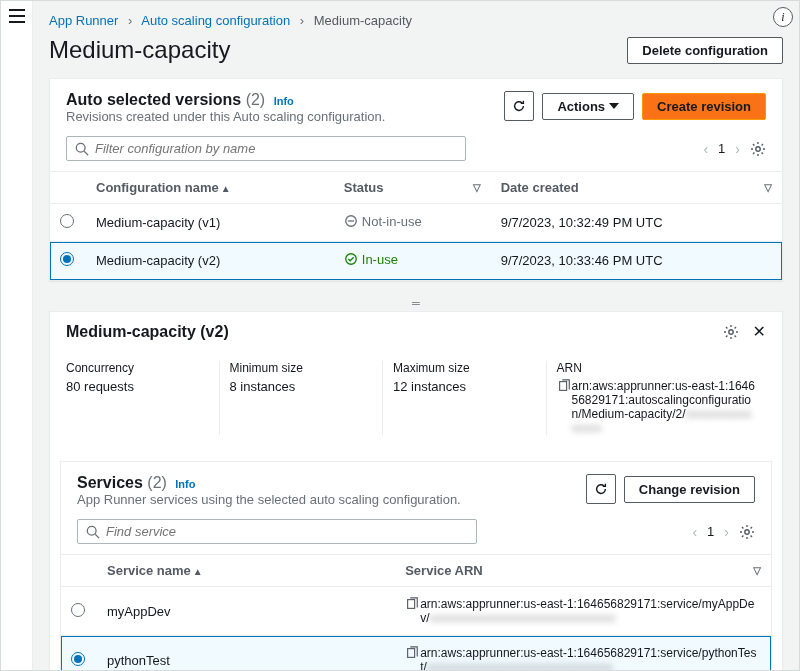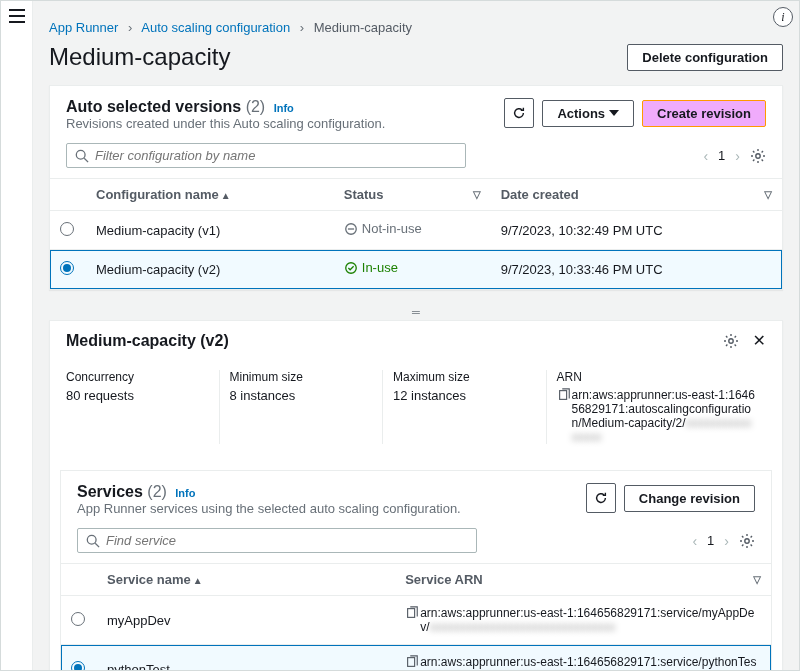--- a/index.html
+++ b/index.html
@@ -1,27 +1,27 @@
 <!DOCTYPE html>
 <html><head>
 <meta charset="utf-8">
 <style>
 * { box-sizing: border-box; margin: 0; padding: 0; }
 body { font-family: "Amazon Ember", "Helvetica Neue", Arial, sans-serif; font-size: 13px; color: #16191f; background: #fff; }
 .page { display: flex; height: 671px; width: 800px; border: 1px solid #d5dbdb; position: relative; }
 .left-gutter { width: 32px; border-right: 1px solid #eaeded; display: flex; justify-content: center; padding-top: 8px; }
 .main { flex: 1; overflow: auto; padding: 10px 16px 16px 16px; background: #f2f3f3; }
-.breadcrumb { font-size: 13px; margin-bottom: 4px; padding: 2px 0; margin-top: 7px; }
+.breadcrumb { font-size: 13px; margin-bottom: 4px; padding: 2px 0; }
 .breadcrumb a { color: #0073bb; text-decoration: none; }
 .breadcrumb .sep { color: #687078; margin: 0 6px; }
 .breadcrumb .cur { color: #545b64; }
 .header-row { display: flex; justify-content: space-between; align-items: center; margin: 6px 0 14px 0; }
 h1 { font-size: 24px; font-weight: 400; }
 .btn { border: 1px solid #545b64; background: #fff; color: #16191f; padding: 5px 14px; border-radius: 2px; font-size: 13px; cursor: pointer; font-weight: 700; display: inline-flex; align-items: center; gap: 4px; }
-.btn-primary { background: #f0abfc; border-color: #ff9900; color: #16191f; }
+.btn-primary { background: #f97316; border-color: #ff9900; color: #16191f; }
 .icon-btn { border: 1px solid #545b64; background: #fff; width: 30px; height: 30px; border-radius: 2px; display: inline-flex; align-items: center; justify-content: center; cursor: pointer; }
 .panel { background: #fff; border: 1px solid #eaeded; box-shadow: 0 1px 1px rgba(0,0,0,.05); margin-bottom: 14px; }
 .panel-header { display: flex; justify-content: space-between; align-items: flex-start; padding: 12px 16px 6px 16px; }
 .panel-title { font-size: 16px; font-weight: 700; }
 .panel-title .count { color: #687078; font-weight: 400; }
 .info-link { color: #0073bb; font-size: 11px; font-weight: 700; margin-left: 4px; cursor: pointer; }
 .panel-sub { color: #687078; font-size: 13px; margin-top: 0; }
 .actions-row { display: flex; gap: 8px; align-items: center; }
 .filter-row { display: flex; justify-content: space-between; align-items: center; padding: 6px 16px 10px 16px; gap: 12px; }
 .search-box { display: flex; align-items: center; border: 1px solid #aab7b8; border-radius: 2px; padding: 4px 8px; width: 400px; gap: 6px; }
@@ -30,21 +30,21 @@
 .pag-btn { cursor: pointer; color: #aab7b8; font-size: 14px; }
 .gear { cursor: pointer; }
 table { width: 100%; border-collapse: collapse; }
 th { text-align: left; font-size: 13px; font-weight: 700; padding: 8px 10px; border-top: 1px solid #eaeded; border-bottom: 1px solid #eaeded; color: #545b64; position: relative; }
 td { padding: 10px; border-bottom: 1px solid #eaeded; vertical-align: middle; font-size: 13px; }
 tr.selected td { background: #f1faff; }
 tr.selected { outline: 1px solid #0073bb; outline-offset: -1px; }
 .radio { width: 14px; height: 14px; border-radius: 50%; border: 1px solid #687078; display: inline-block; position: relative; }
 .radio.checked { border-color: #0073bb; }
 .radio.checked::after { content: ""; position: absolute; width: 8px; height: 8px; background: #0073bb; border-radius: 50%; top: 2px; left: 2px; }
-.status { display: inline-flex; align-items: flex-end; gap: 4px; }
+.status { display: inline-flex; align-items: flex-start; gap: 4px; }
 .status.inuse { color: #1d8102; }
 .status.notinuse { color: #687078; }
 .sort-caret { font-size: 10px; margin-left: 2px; }
 .sort-dd { position: absolute; right: 10px; top: 10px; font-size: 10px; color: #687078; }
 .divider-grip { text-align: center; color: #687078; font-size: 11px; padding: 2px; }
 .detail-header { display: flex; justify-content: space-between; align-items: center; padding: 10px 16px; }
 .detail-title { font-size: 16px; font-weight: 700; }
 .detail-actions { display: flex; gap: 14px; align-items: center; }
 .close-x { cursor: pointer; font-size: 16px; color: #16191f; }
 .detail-grid { display: flex; padding: 10px 16px 16px 16px; gap: 10px; }

